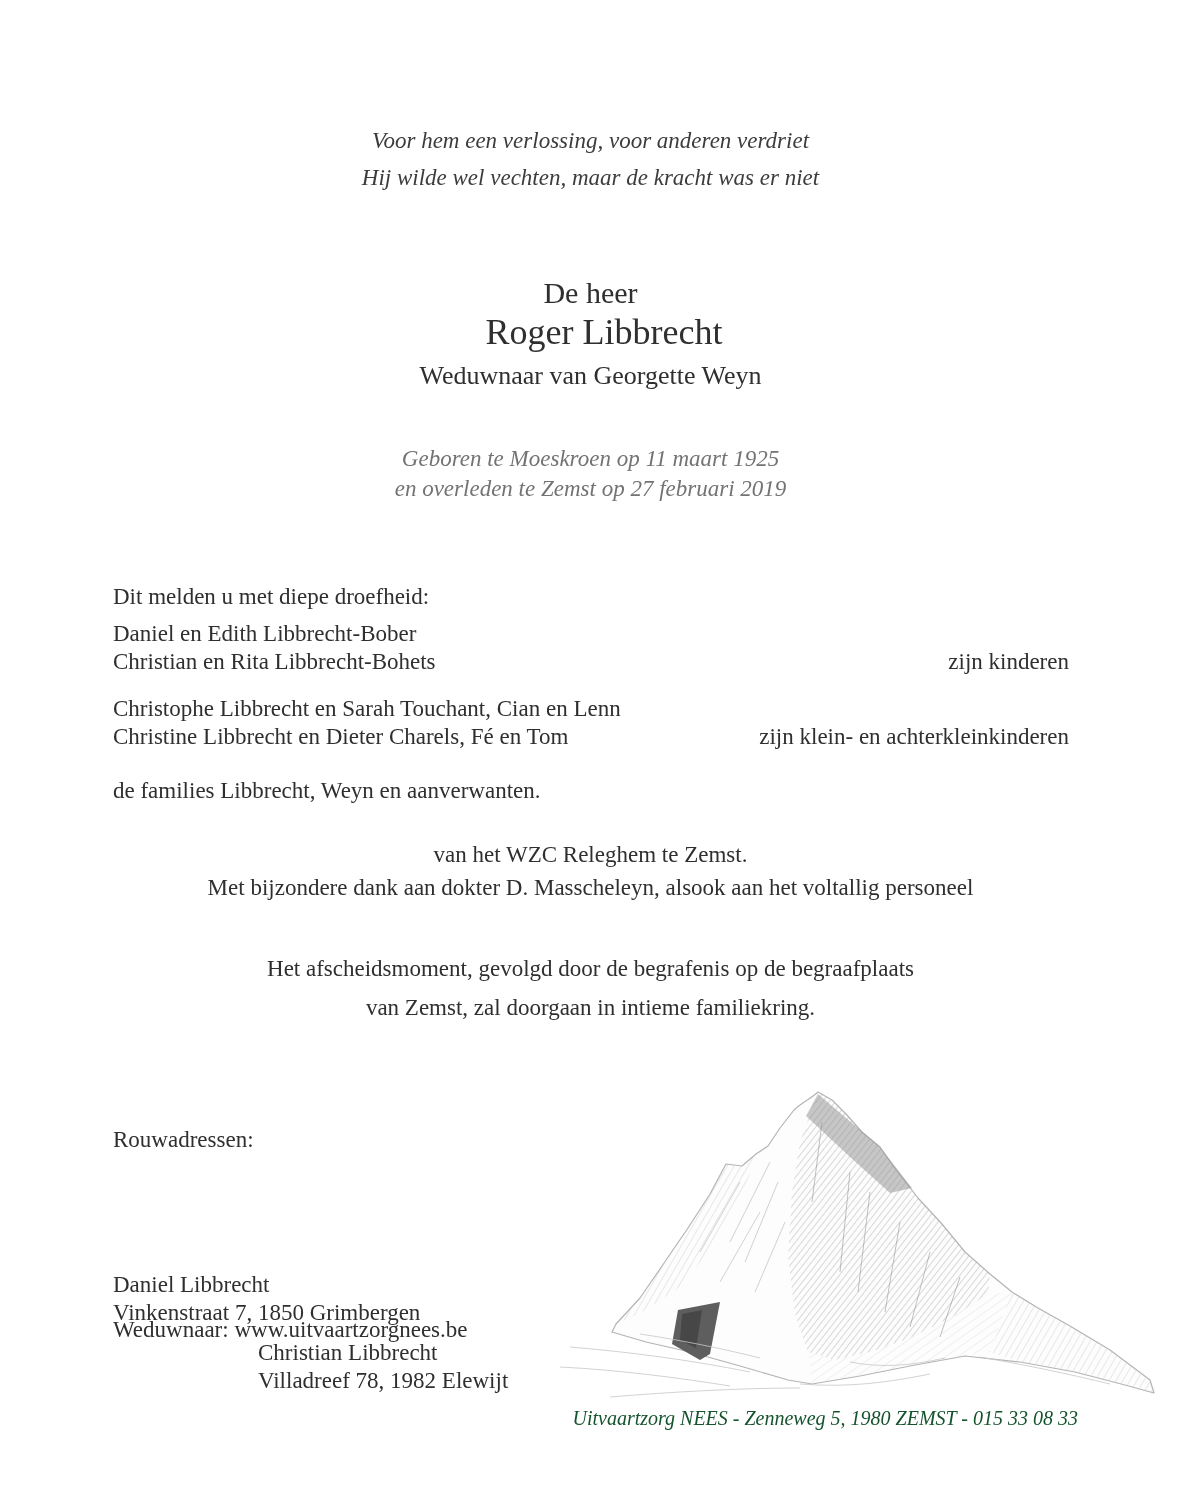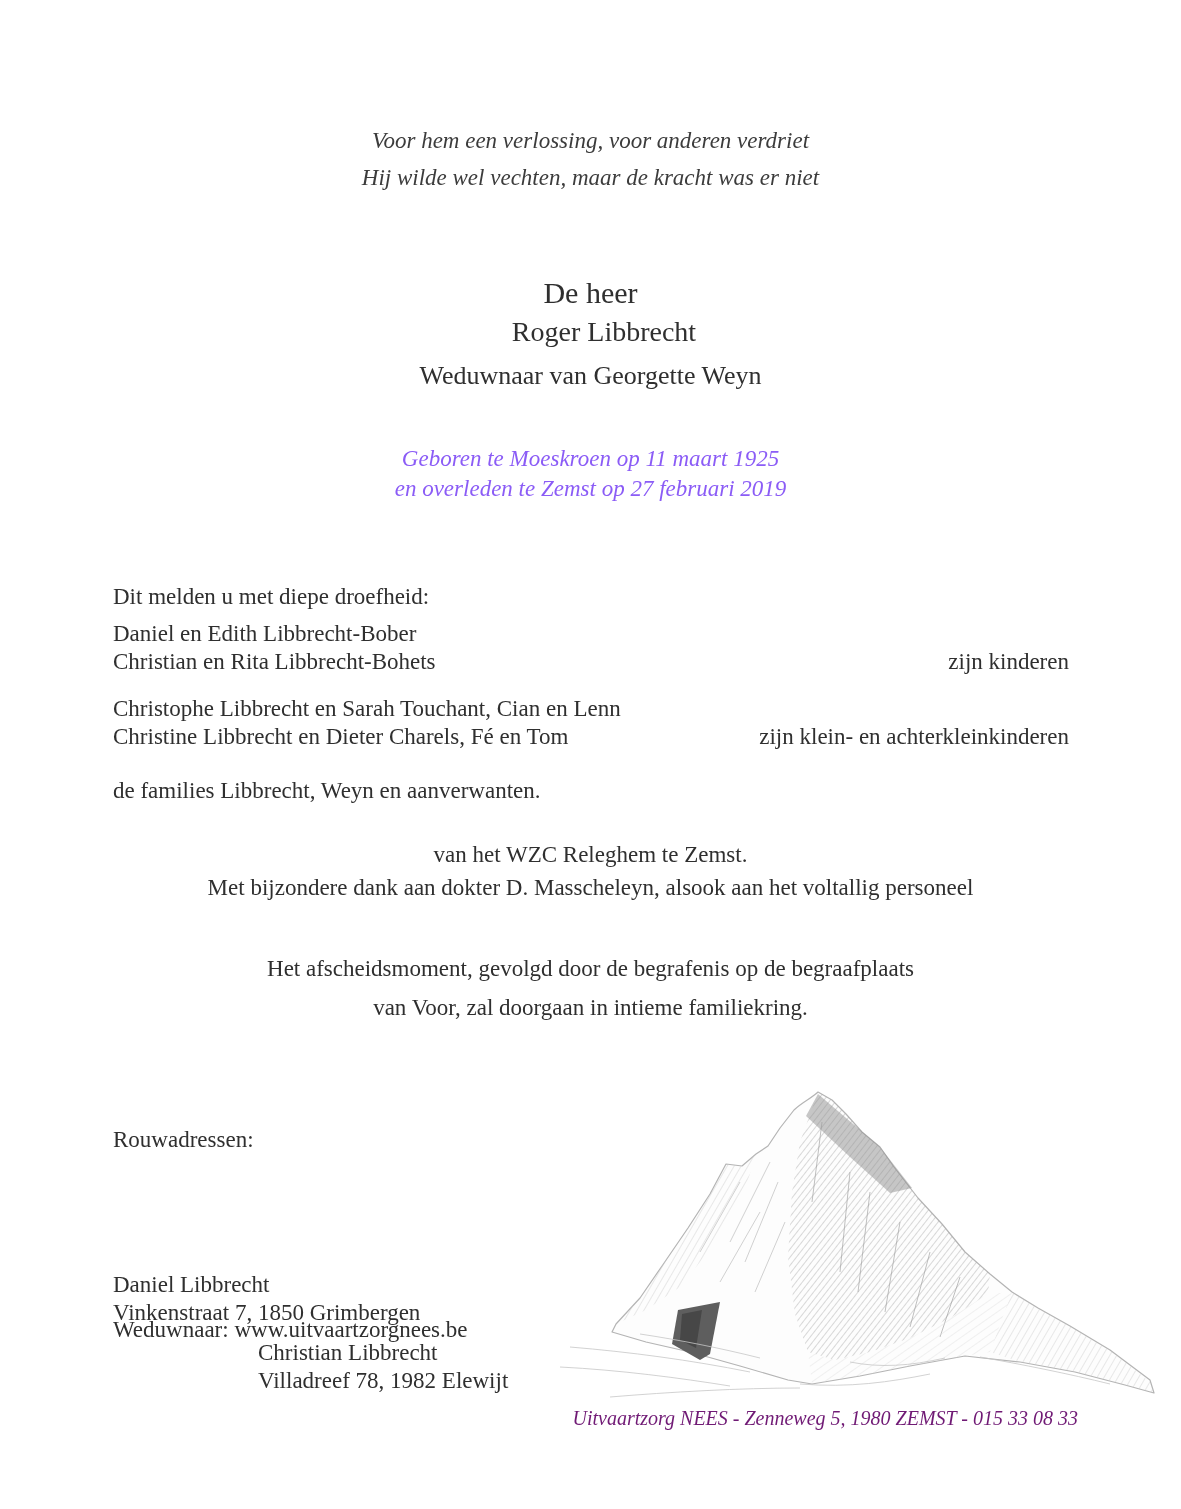--- a/index.html
+++ b/index.html
@@ -25,35 +25,35 @@
     font-size: 23px;
     line-height: 37px;
     color: #3c3c3c;
   }
   .deceased { top: 274px; }
   .deceased .salutation {
     font-size: 30px;
     line-height: 38px;
   }
   .deceased .name {
-    font-size: 28px;
+    font-size: 36px;
     line-height: 40px;
     padding-left: 27px;
   }
   .deceased .relation {
     font-size: 26px;
     line-height: 32px;
     margin-top: 8px;
   }
   .dates {
     top: 444px;
     font-style: italic;
     font-size: 23px;
     line-height: 30px;
-    color: #8b5cf6;
+    color: #737373;
   }
   .body-block {
     left: 113px;
     width: 956px;
     font-size: 23px;
     line-height: 28px;
   }
   .intro { top: 583px; }
   .children { top: 620px; }
   .grandchildren { top: 695px; }
@@ -89,21 +89,21 @@
     font-size: 23px;
     line-height: 28px;
     z-index: 2;
   }
   .footer {
     top: 1406px;
     right: 103px;
     font-style: italic;
     font-size: 20px;
     line-height: 24px;
-    color: #701a75;
+    color: #14532d;
     z-index: 2;
   }
   .mountain {
     top: 1052px;
     left: 550px;
     width: 618px;
     height: 352px;
     z-index: 1;
   }
   .txt { z-index: 2; }
@@ -205,21 +205,21 @@
 
   <div class="abs body-block families txt">de families Libbrecht, Weyn en aanverwanten.</div>
 
   <div class="abs centered thanks txt">
     <div>van het WZC Releghem te Zemst.</div>
     <div>Met bijzondere dank aan dokter D. Masscheleyn, alsook aan het voltallig personeel</div>
   </div>
 
   <div class="abs centered farewell txt">
     <div>Het afscheidsmoment, gevolgd door de begrafenis op de begraafplaats</div>
-    <div>van Voor, zal doorgaan in intieme familiekring.</div>
+    <div>van Zemst, zal doorgaan in intieme familiekring.</div>
   </div>
 
   <div class="abs addresses txt">
     <div class="addr-row">
       <span class="addr-label">Rouwadressen:</span>
       <span>
         <div>Daniel Libbrecht</div>
         <div>Vinkenstraat 7, 1850 Grimbergen</div>
       </span>
     </div>

